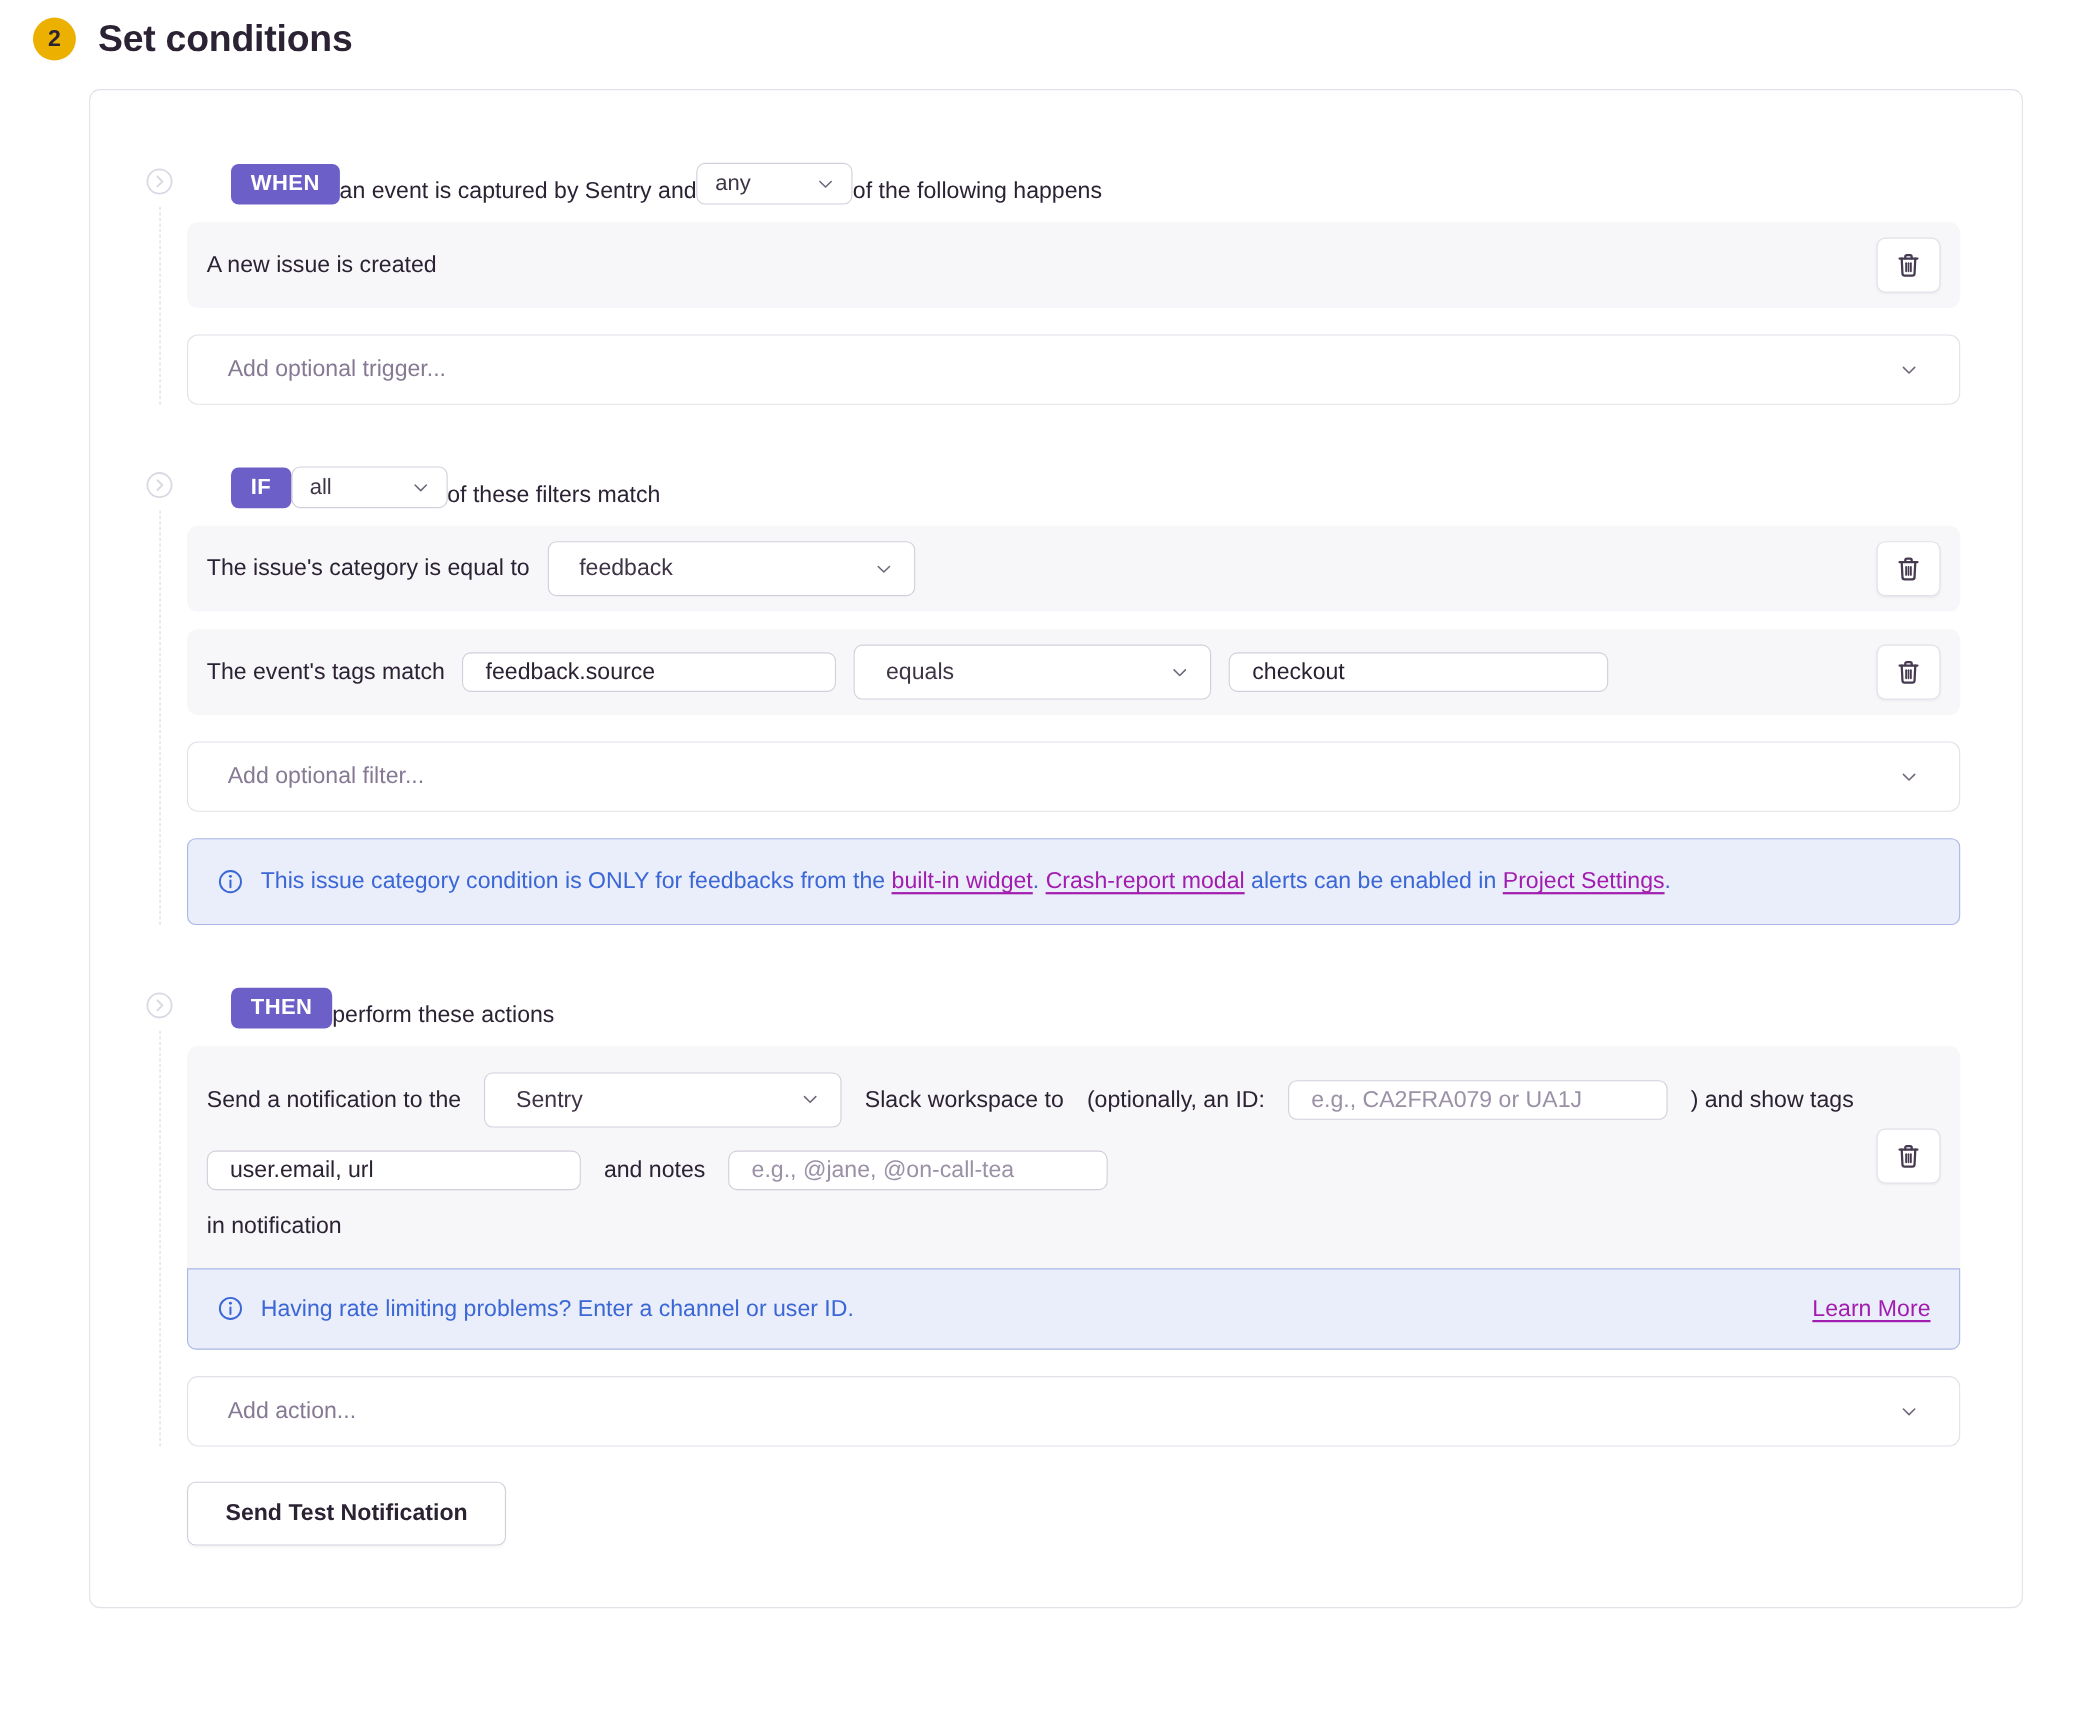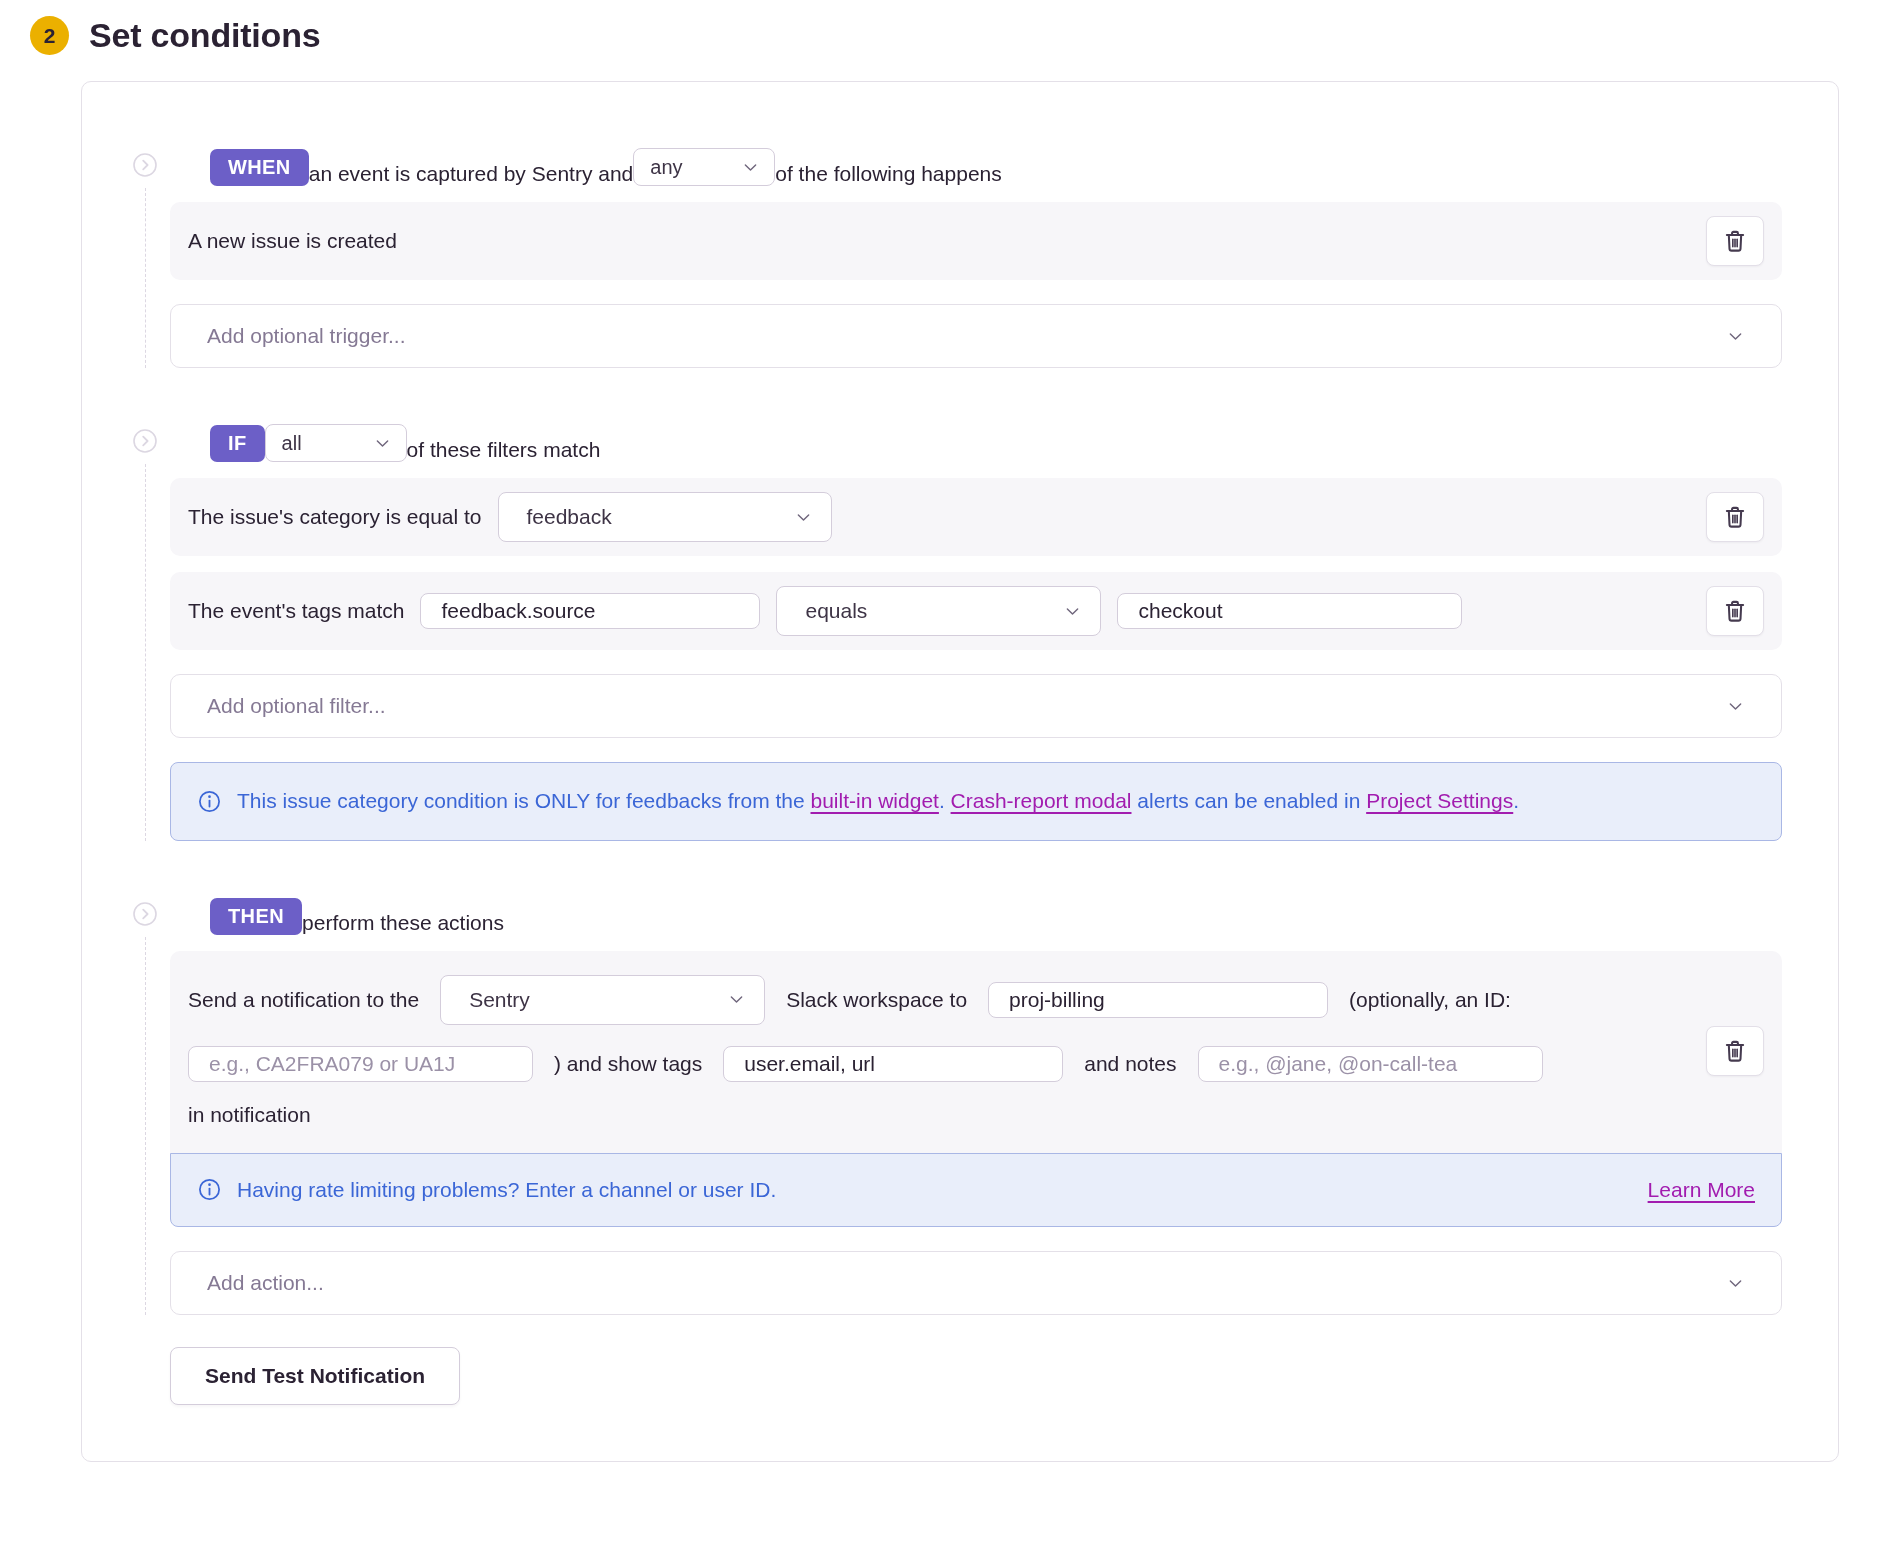--- a/index.html
+++ b/index.html
@@ -305,21 +305,20 @@
             <span>Send a notification to the</span>
             <div class="select select-md w-325">
               <span>Sentry</span>
               <span class="icon-chev">
   <svg width="19" height="19" viewBox="0 0 24 24" fill="none" stroke="#6F667C" stroke-width="1.8" stroke-linecap="round" stroke-linejoin="round">
     <path d="M5.5 8.8l6.5 6.4 6.5-6.4"></path>
   </svg>
 </span>
             </div>
             <span>Slack workspace to</span>
-            <input class="text-input w-340" type="text" value="proj-billing" style="">
             <span>(optionally, an ID:</span>
             <input class="text-input w-345" type="text" placeholder="e.g., CA2FRA079 or UA1J" style="">
             <span>) and show tags</span>
             <input class="text-input w-340" type="text" value="user.email, url" style="">
             <span>and notes</span>
             <input class="text-input w-345" type="text" placeholder="e.g., @jane, @on-call-tea" style="">
             <span class="full-line">in notification</span>
           </div>
           <button class="trash-btn" style="align-self:center">
             <span class="icon-trash">

